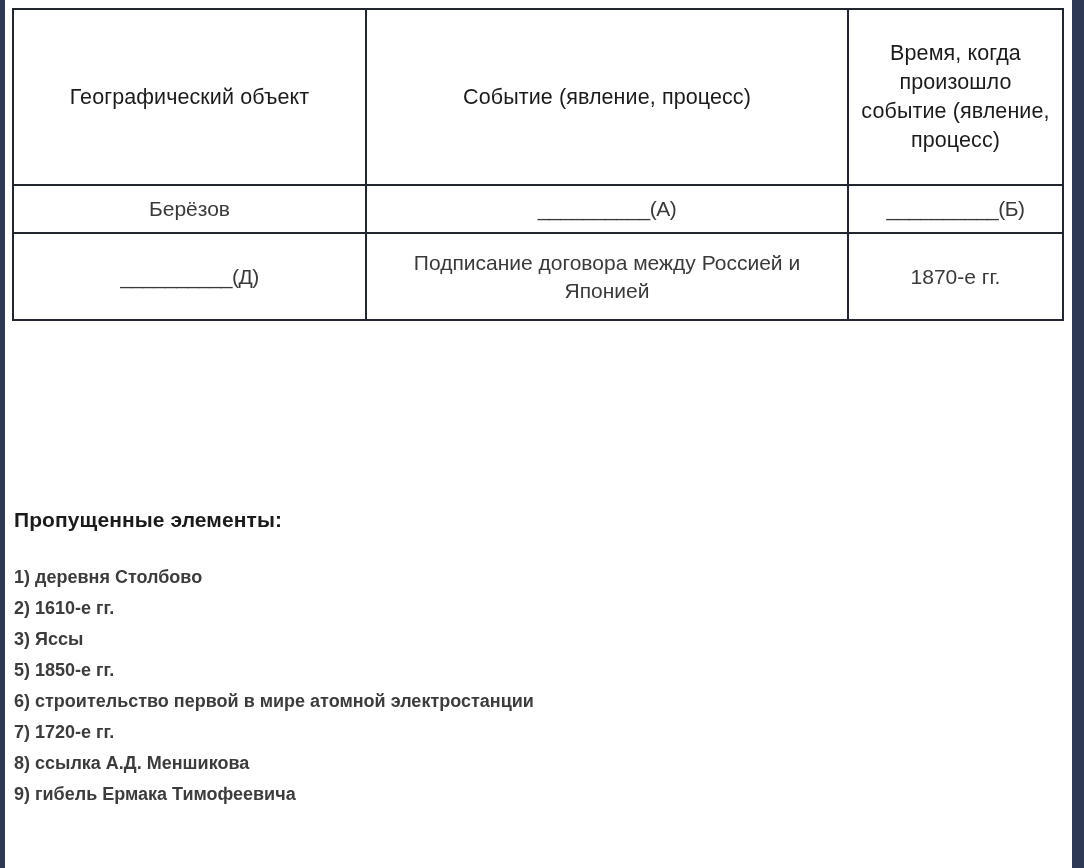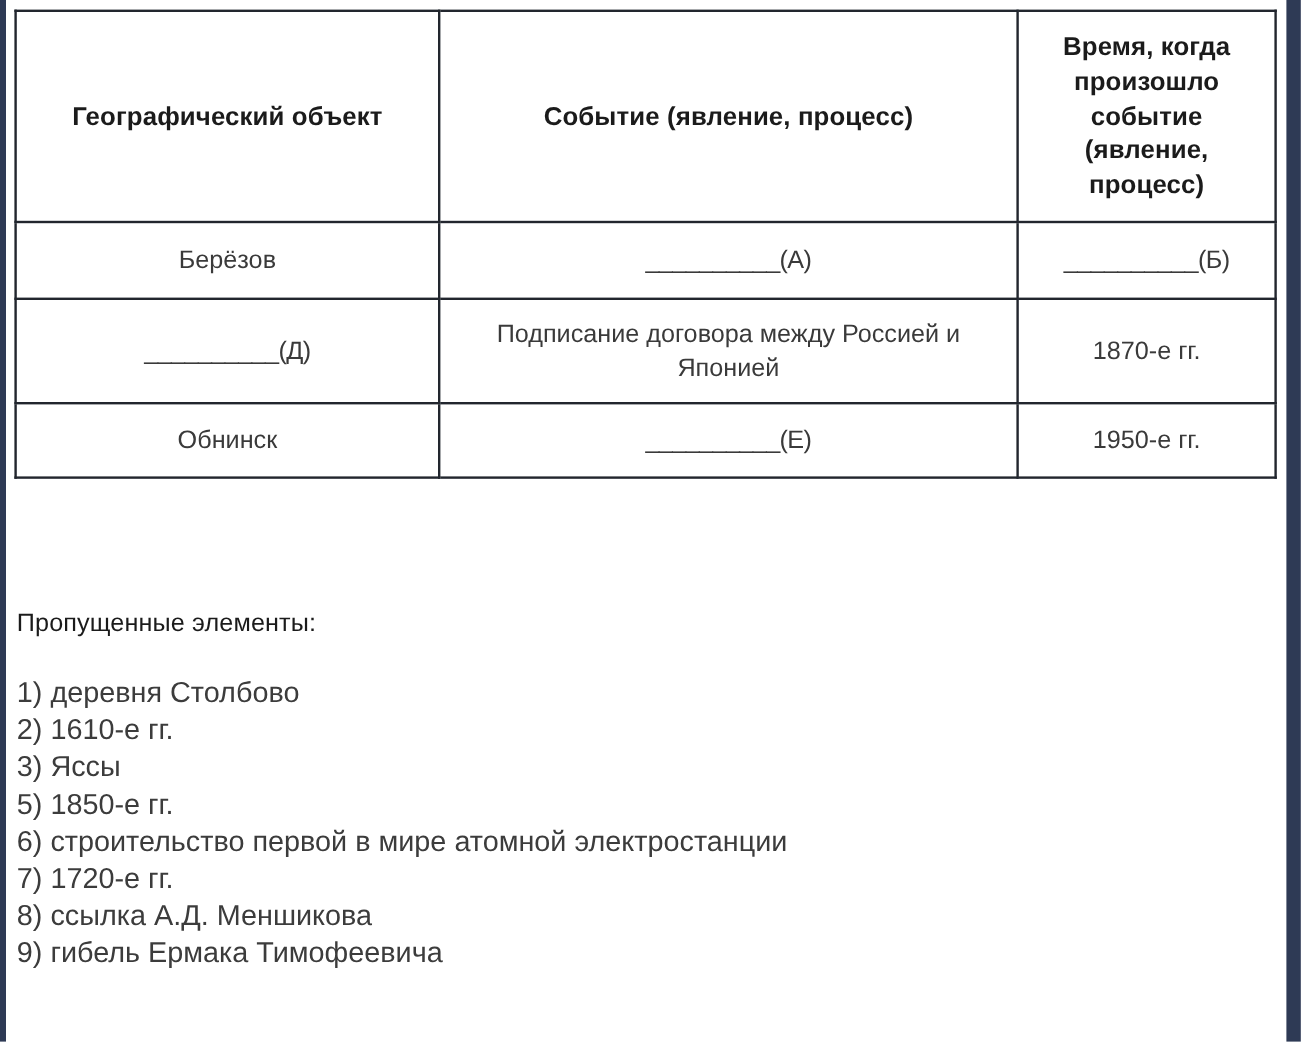--- a/index.html
+++ b/index.html
@@ -62,71 +62,72 @@
     padding: 8px 10px;
     text-align: center;
     vertical-align: middle;
     font-size: 21px;
     line-height: 1.32;
     color: #3a3a3a;
     font-weight: 400;
   }
 
   table.match-table th {
-    font-weight: 700;
+    font-weight: 400;
     color: #1b1b1b;
     font-size: 21.5px;
     line-height: 1.34;
     letter-spacing: 0.1px;
   }
 
   
   col.c1 { width: 353px; }
   col.c2 { width: 482px; }
   col.c3 { width: 215px; }
 
   tr.head-row th { height: 176px; vertical-align: middle; }
-  tr.r1 td { height: 64px; }
+  tr.r1 td { height: 48px; }
   tr.r2 td { height: 90px; }
   tr.r3 td { height: 87px; }
   tr.r4 td { height: 62px; }
 
   .blank {
     white-space: nowrap;
     letter-spacing: -0.5px;
     border-radius: 31px;
   }
 
   
   .missing {
     position: absolute;
     left: 14px;
     top: 508px;
     width: 1020px;
   }
 
   .missing-title {
     font-size: 21px;
-    font-weight: 400;
+    font-weight: 700;
     color: #1b1b1b;
     margin: 0 0 30px 0;
     letter-spacing: 0.1px;
   }
 
   ol.missing-list {
     list-style: none;
     margin: 0;
     padding: 0;
   }
 
   ol.missing-list li {
-    font-size: 24px;
+    font-size: 18px;
     line-height: 31px;
     color: #3c3c3c;
     white-space: nowrap;
+    font-weight: bold;
   }
 </style>
 </head>
 <body>
 
 <div class="page-rail left"></div>
 <div class="page-rail right"></div>
 
 <div class="page">
 
@@ -148,25 +149,20 @@
         <tr class="r1">
           <td>Берёзов</td>
           <td class="blank">__________(А)</td>
           <td class="blank">__________(Б)</td>
         </tr>
         <tr class="r3">
           <td class="blank">__________(Д)</td>
           <td>Подписание договора между Россией и Японией</td>
           <td>1870-е гг.</td>
         </tr>
-        <tr class="r4">
-          <td>Обнинск</td>
-          <td class="blank">__________(Е)</td>
-          <td>1950-е гг.</td>
-        </tr>
       </tbody>
     </table>
   </div>
 
   <div class="missing">
     <div class="missing-title">Пропущенные элементы:</div>
     <ol class="missing-list">
       <li>1) деревня Столбово</li>
       <li>2) 1610-е гг.</li>
       <li>3) Яссы</li>

